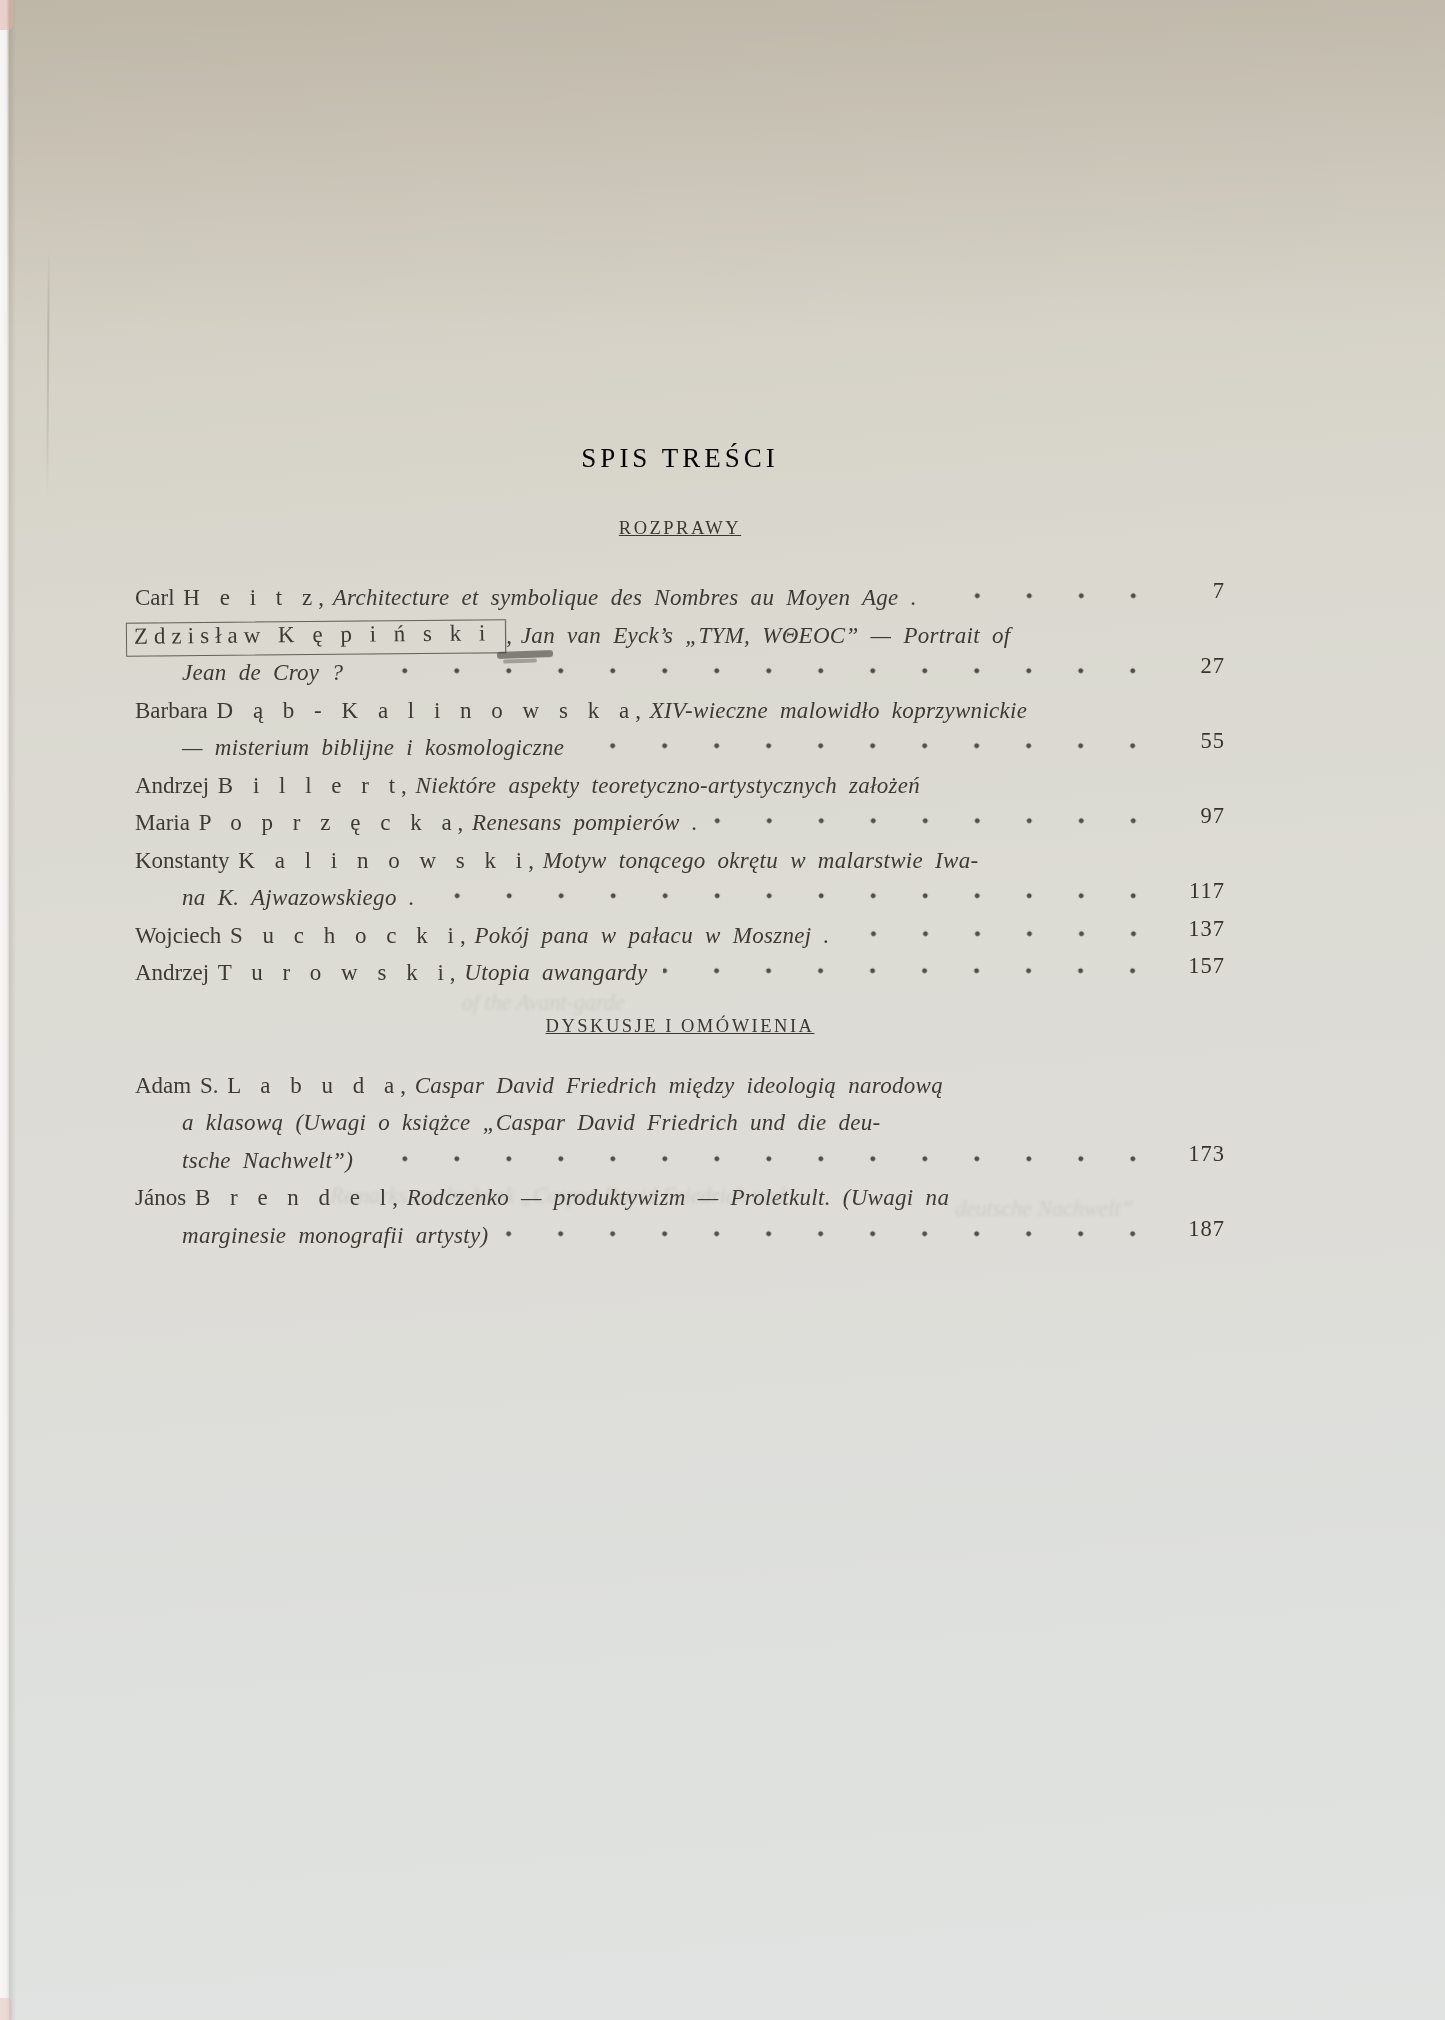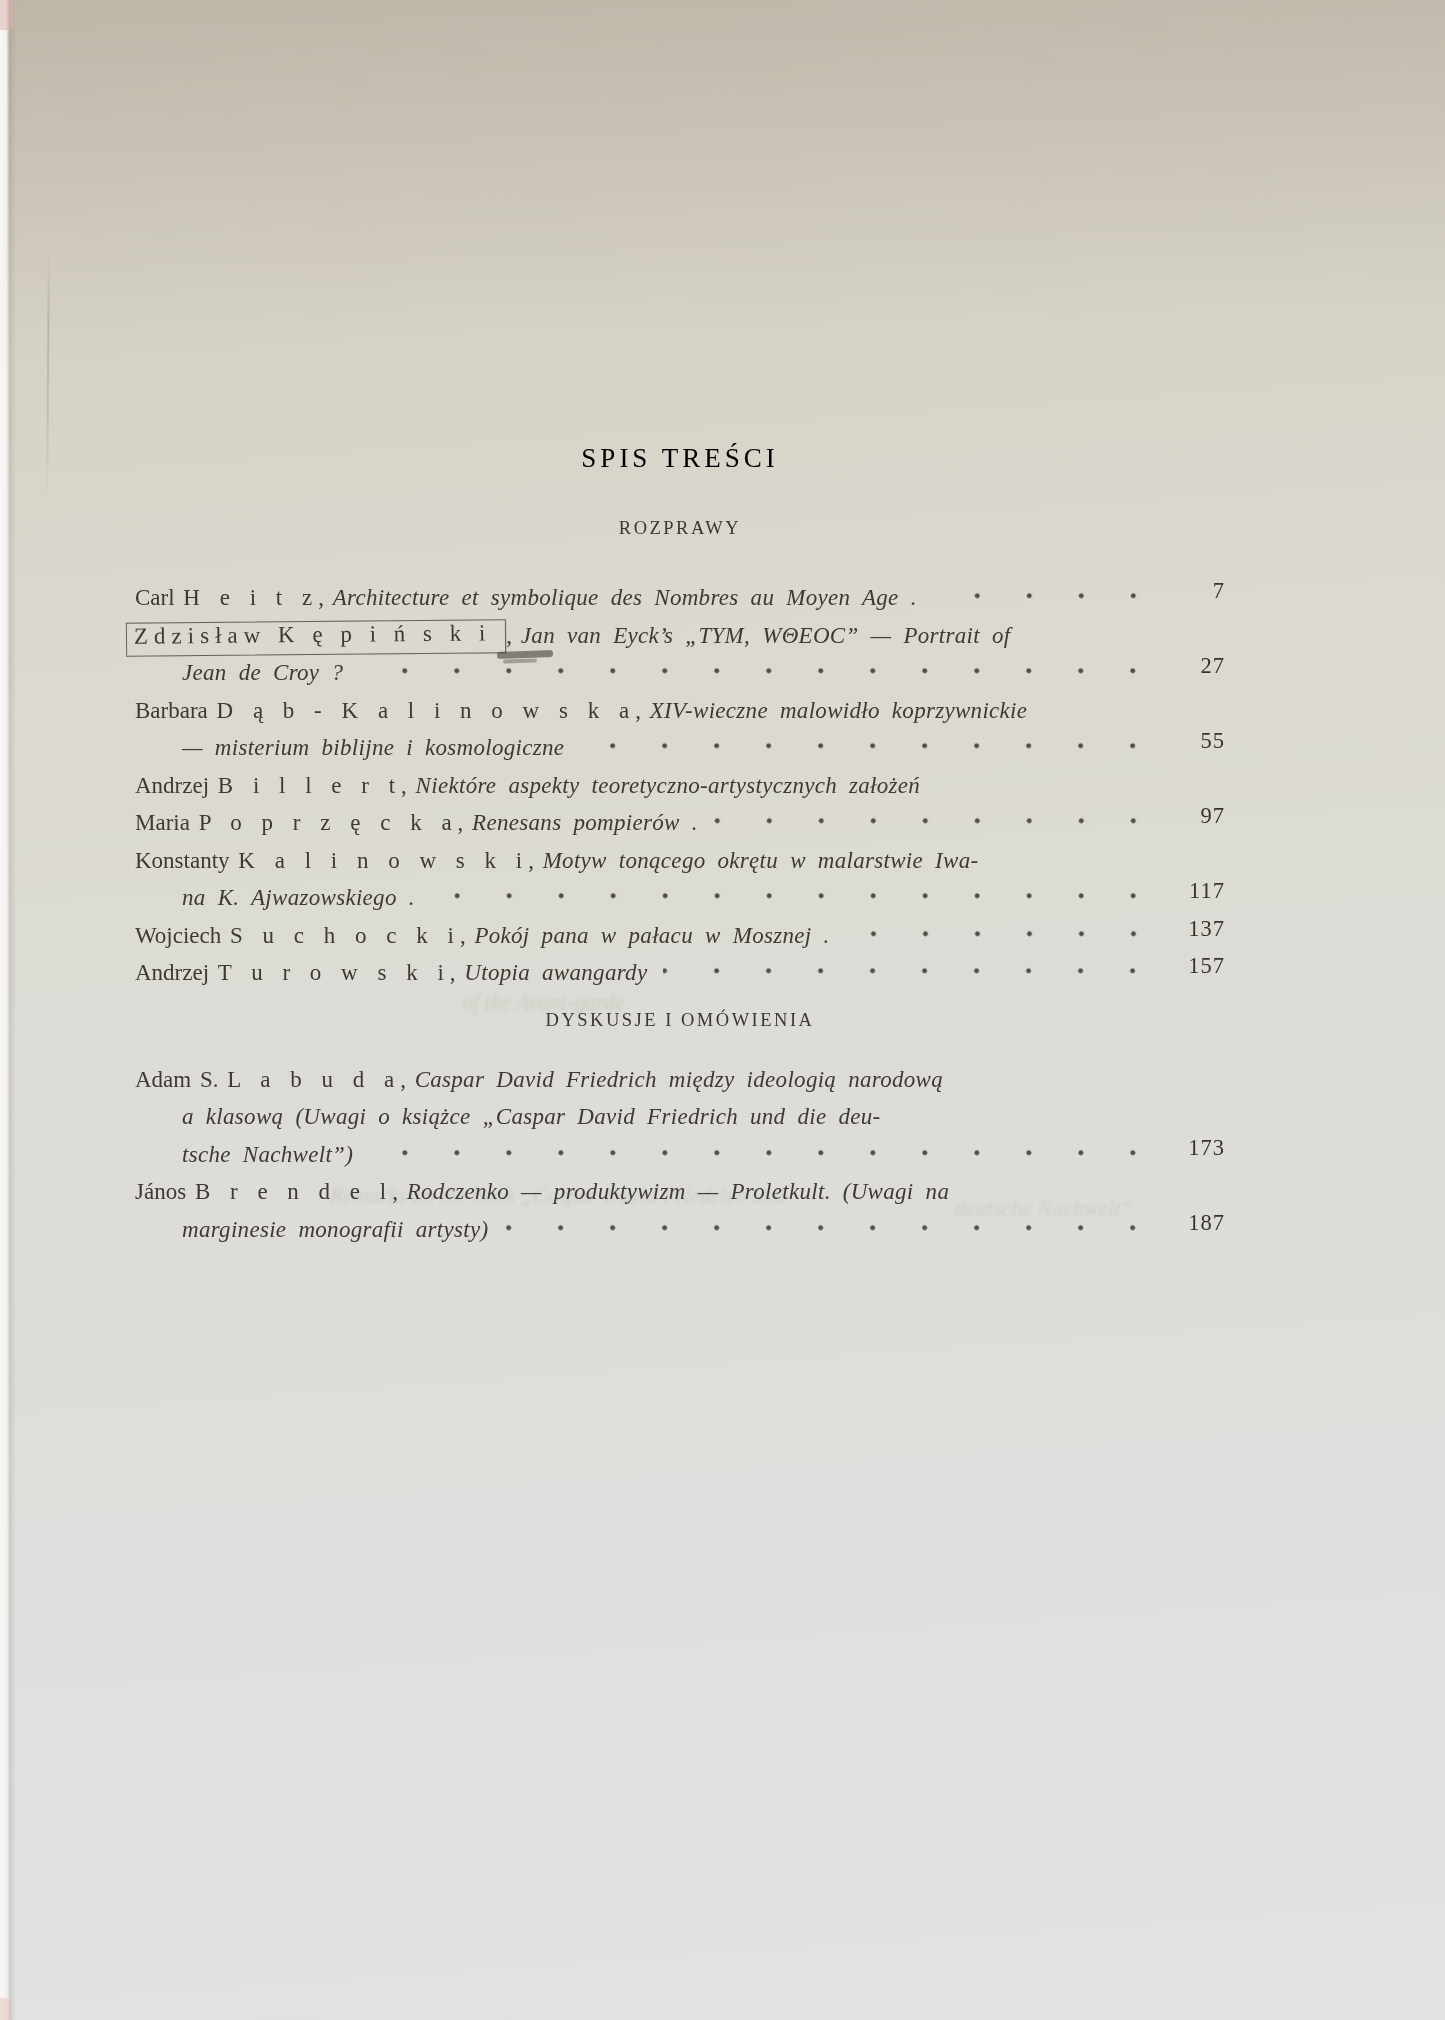--- a/index.html
+++ b/index.html
@@ -44,23 +44,23 @@
   .content{
     position:absolute;left:135px;top:443px;width:1090px;
     color:#3e3a33;font-size:23px;
   }
   .title{
     text-align:center;font-size:27px;letter-spacing:4px;
     color:#000000;margin:0 0 44px 0;font-weight:400;white-space:pre;
   }
   .heading{
     text-align:center;font-size:18.5px;letter-spacing:2.5px;
-    color:#3a372f;margin:0 0 46px 0;font-weight:400;white-space:pre;
-  }
-  .heading2{margin-top:12px;margin-bottom:36px;}
+    color:#3a372f;margin:0 0 46px 0;font-weight:400;white-space:pre;text-decoration:underline;
+  }
+  .heading2{margin-top:18px;margin-bottom:36px;}
   .line{
     display:flex;align-items:flex-start;height:37.5px;white-space:pre;
   }
   .cont{padding-left:47px;}
   .rm{word-spacing:3px;}
   .sp{letter-spacing:6px;word-spacing:2px;}
   .it{font-style:italic;word-spacing:6px;letter-spacing:.3px;}
   .namebox{
     display:inline-block;letter-spacing:6px;
     border:1.6px solid rgba(72,66,57,.8);

